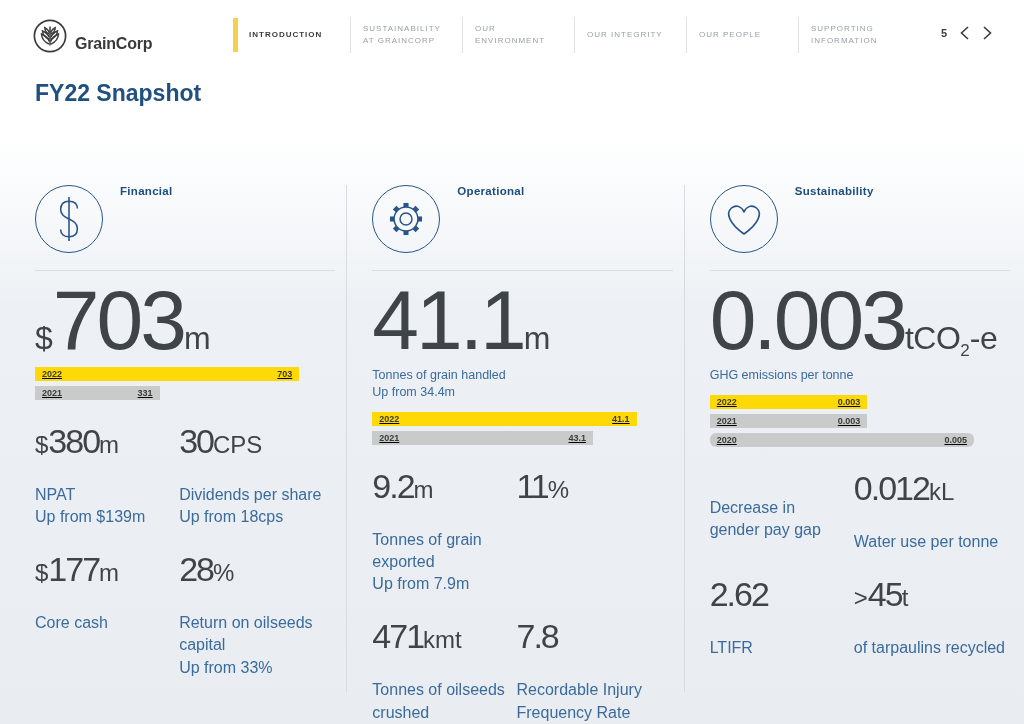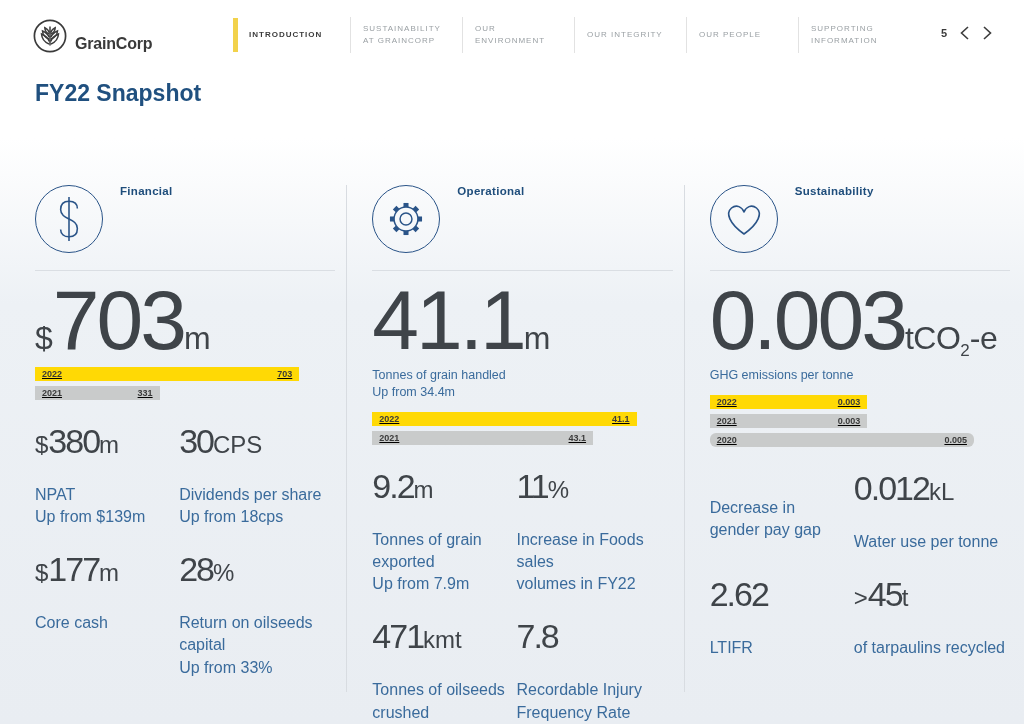--- a/index.html
+++ b/index.html
@@ -223,24 +223,20 @@
       <div class="stat-row">
         <div class="stat">
           <div class="stat-line"><span class="stat-prefix"></span><span class="stat-value">9.2</span><span class="stat-suffix">m</span></div>
           <div class="stat-label">
             <div>Tonnes of grain exported</div>
             <div>Up from 7.9m</div>
           </div>
         </div>
         <div class="stat">
           <div class="stat-line"><span class="stat-prefix"></span><span class="stat-value">11</span><span class="stat-suffix">%</span></div>
-          <div class="stat-label">
-            <div>Increase in Foods sales</div>
-            <div>volumes in FY22</div>
-          </div>
         </div>
       </div>
 
       <div class="stat-row">
         <div class="stat">
           <div class="stat-line"><span class="stat-prefix"></span><span class="stat-value">471</span><span class="stat-suffix">kmt</span></div>
           <div class="stat-label">
             <div>Tonnes of oilseeds crushed</div>
             <div>Up from 459kmt</div>
           </div>

